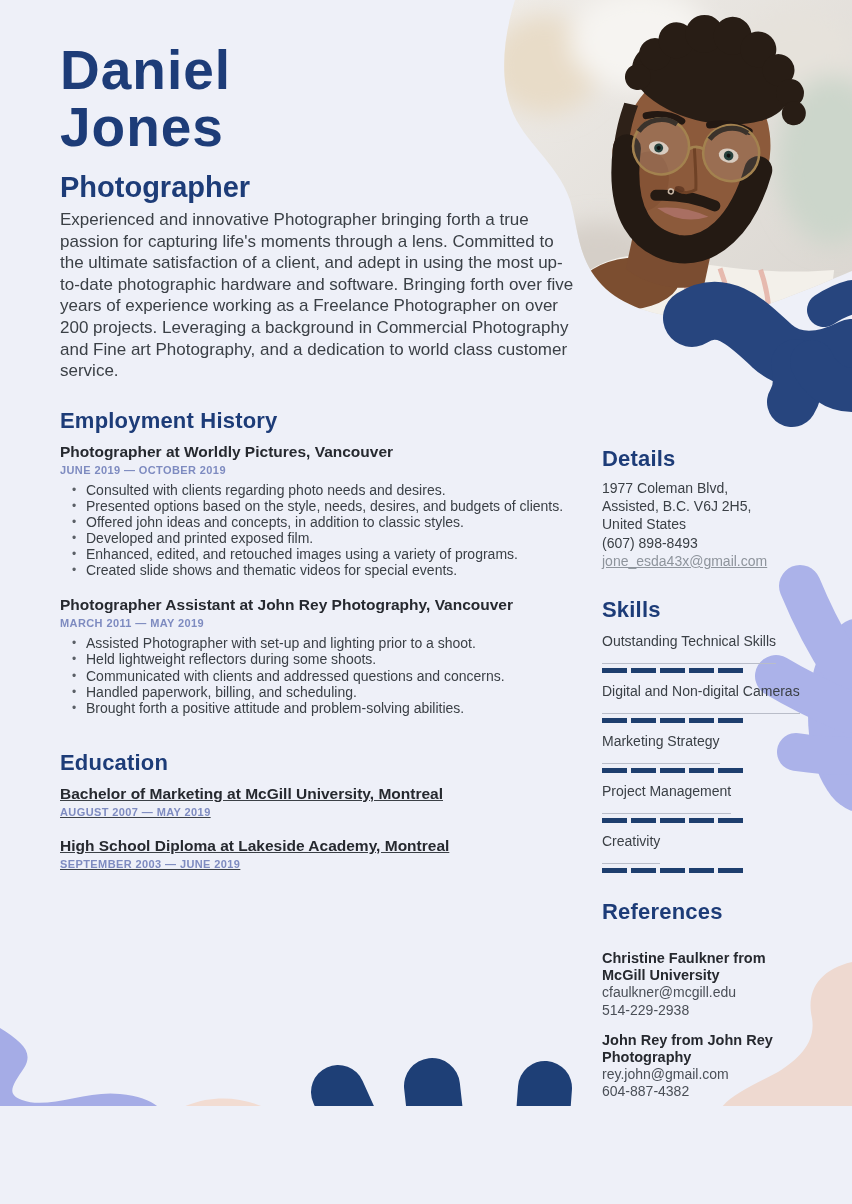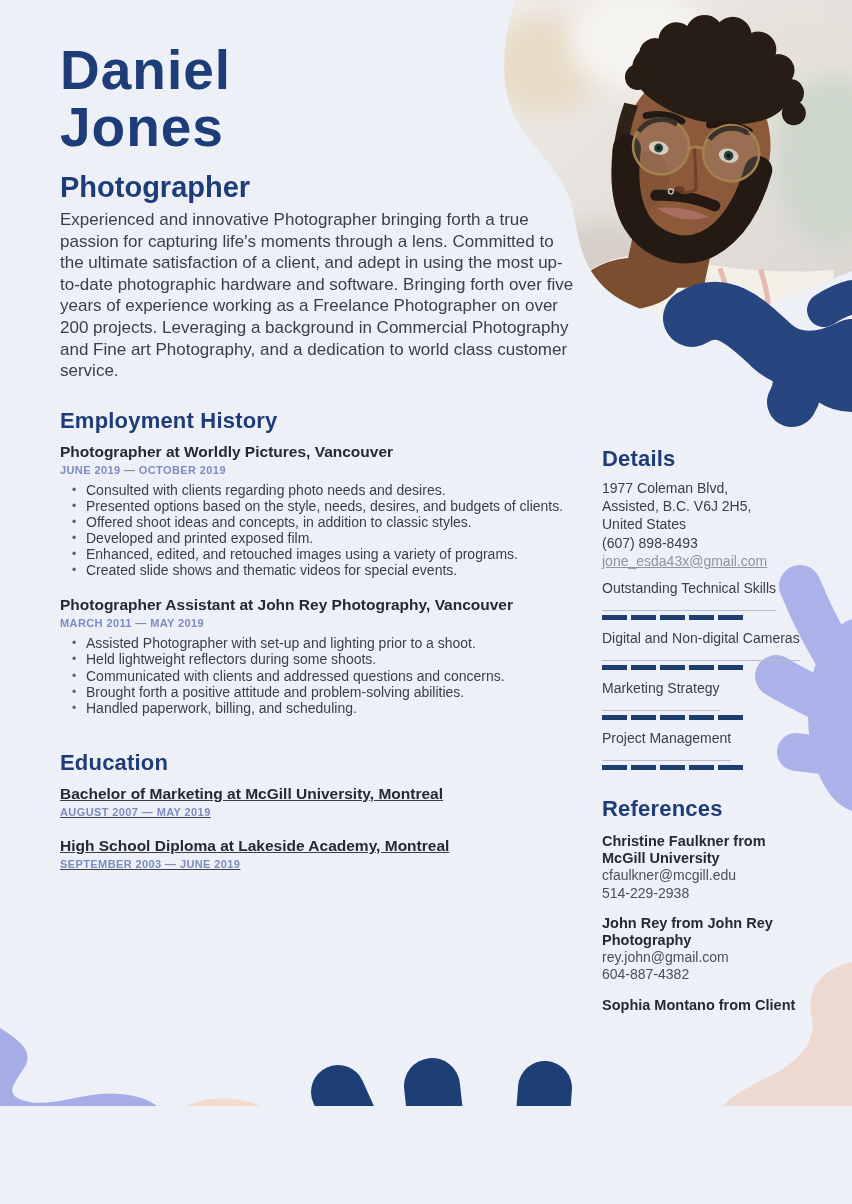--- a/index.html
+++ b/index.html
@@ -28,21 +28,21 @@
   .h2-skills{margin-top:27px !important;}
   .h2-refs{margin-top:26px !important;}
   .detail-text{margin-top:7px;font-size:14px;line-height:18.2px;color:#3b4046;}
   .email-link{display:inline-block;margin-top:0;color:var(--link-gray,#8e949c);text-decoration:underline;cursor:pointer;}
   .skill{margin-top:10px;}
   .skill-label{display:block;width:fit-content;font-size:14px;line-height:17px;color:#3b4046;
                border-bottom:1.5px solid #b9bdc9;padding-bottom:13px;}
   .skill-bar{display:flex;gap:4.5px;margin-top:4px;}
   .seg{width:24.5px;height:5px;background:#d7dae4;}
   .seg.on{background:var(--skill-bar,#1d3e6e);}
-  .ref{margin-top:11px;}
+  .ref{margin-top:25px;}
   .ref + .ref{margin-top:13px;}
   .ref-name{font-size:14.5px;line-height:17.2px;font-weight:bold;color:#26292f;}
   .ref-contact{font-size:14px;line-height:17.2px;color:#4a4f57;}
 </style>
 </head>
 <body>
 
 <div class="page">
 
   <svg class="bg" viewBox="0 0 852 1204" aria-hidden="true">
@@ -153,36 +153,36 @@
     <p class="summary">Experienced and innovative Photographer bringing forth a true passion for capturing life's moments through a lens. Committed to the ultimate satisfaction of a client, and adept in using the most up-to-date photographic hardware and software. Bringing forth over five years of experience working as a Freelance Photographer on over 200 projects. Leveraging a background in Commercial Photography and Fine art Photography, and a dedication to world class customer service.</p>
 
     <h2 class="h2-emp">Employment History</h2>
 
     <div class="job">
       <h3>Photographer at Worldly Pictures, Vancouver</h3>
       <div class="date">JUNE 2019 — OCTOBER 2019</div>
       <ul class="bullets">
         <li>Consulted with clients regarding photo needs and desires.</li>
         <li>Presented options based on the style, needs, desires, and budgets of clients.</li>
-        <li>Offered shoot ideas and concepts, in addition to classic styles.</li>
+        <li>Offered john ideas and concepts, in addition to classic styles.</li>
         <li>Developed and printed exposed film.</li>
         <li>Enhanced, edited, and retouched images using a variety of programs.</li>
         <li>Created slide shows and thematic videos for special events.</li>
       </ul>
     </div>
 
     <div class="job">
       <h3>Photographer Assistant at John Rey Photography, Vancouver</h3>
       <div class="date">MARCH 2011 — MAY 2019</div>
       <ul class="bullets">
         <li>Assisted Photographer with set-up and lighting prior to a shoot.</li>
         <li>Held lightweight reflectors during some shoots.</li>
         <li>Communicated with clients and addressed questions and concerns.</li>
+        <li>Handled paperwork, billing, and scheduling.</li>
         <li>Brought forth a positive attitude and problem-solving abilities.</li>
-        <li>Handled paperwork, billing, and scheduling.</li>
       </ul>
     </div>
 
     <h2 class="h2-edu">Education</h2>
 
     <div class="edu">
       <h3>Bachelor of Marketing at McGill University, Montreal</h3>
       <div class="date">AUGUST 2007 — MAY 2019</div>
     </div>
     <div class="edu">
@@ -194,20 +194,21 @@
   <div class="right-col">
     <h2>Details</h2>
     <div class="detail-text">
       <div>1977 Coleman Blvd,</div>
       <div>Assisted, B.C. V6J 2H5,</div>
       <div>United States</div>
       <div>(607) 898-8493</div>
       <a class="email-link">jone_esda43x@gmail.com</a>
     </div>
 
+    <h2 class="h2-skills">Skills</h2>
     <div class="skill">
       <span class="skill-label">Outstanding Technical Skills</span>
       <div class="skill-bar">
           <div class="seg on"></div>
           <div class="seg on"></div>
           <div class="seg on"></div>
           <div class="seg on"></div>
           <div class="seg on"></div>
         </div>
     </div>
@@ -226,20 +227,30 @@
       <div class="skill-bar">
           <div class="seg on"></div>
           <div class="seg on"></div>
           <div class="seg on"></div>
           <div class="seg on"></div>
           <div class="seg on"></div>
         </div>
     </div>
     <div class="skill">
       <span class="skill-label">Project Management</span>
+      <div class="skill-bar">
+          <div class="seg on"></div>
+          <div class="seg on"></div>
+          <div class="seg on"></div>
+          <div class="seg on"></div>
+          <div class="seg on"></div>
+        </div>
+    </div>
+    <div class="skill">
+      <span class="skill-label">Creativity</span>
       <div class="skill-bar">
           <div class="seg on"></div>
           <div class="seg on"></div>
           <div class="seg on"></div>
           <div class="seg on"></div>
           <div class="seg on"></div>
         </div>
     </div>
 
     <h2 class="h2-refs">References</h2>

